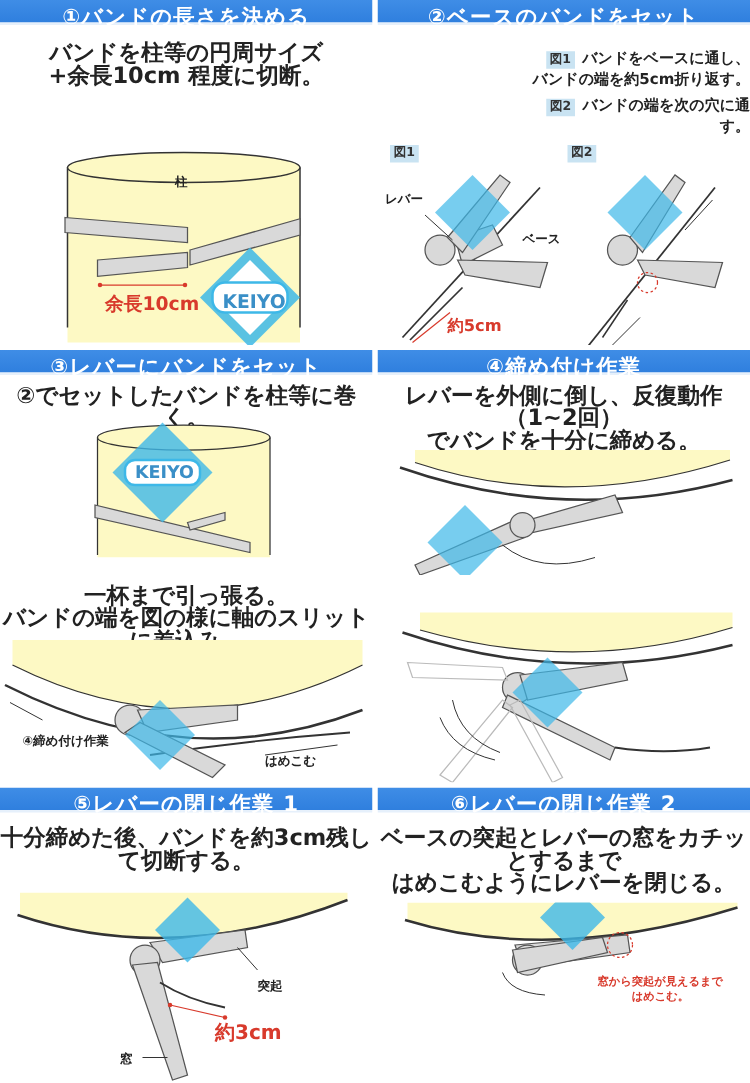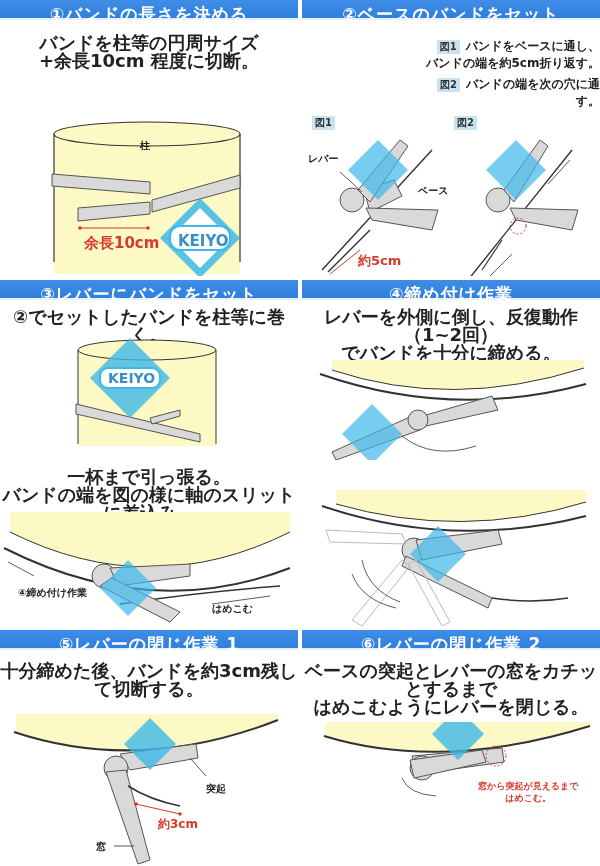--- a/index.html
+++ b/index.html
@@ -182,21 +182,21 @@
     <polygon points="106,58 126,56 150,146 138,150" fill="#d9d9d9" stroke="#555"></polygon>
     <polygon points="150,4 176,30 150,56 124,30" fill="#3db8e8" opacity="0.8"></polygon>
     <path d="M128,72 Q150,86 180,92" fill="none" stroke="#333" stroke-width="1.5"></path>
     <line x1="136" y1="90" x2="180" y2="100" stroke="#d83a2c" stroke-width="1"></line>
     <circle cx="136" cy="90" r="1.8" fill="#d83a2c"></circle>
       <circle cx="180" cy="100" r="1.8" fill="#d83a2c"></circle>
     <line x1="190" y1="44" x2="206" y2="62" stroke="#333" stroke-width="0.8"></line>
     <line x1="114" y1="132" x2="134" y2="132" stroke="#333" stroke-width="0.8"></line>
   </svg>
   <div class="lbl" style="left:206px; top:782px; top:152px;">突起</div>
-  <div class="lbl red" style="left:158px; top:186px; font-size:12px;">約3cm</div>
+  <div class="lbl red" style="left:172px; top:186px; font-size:16px;">約3cm</div>
   <div class="lbl" style="left:96px; top:210px;">窓</div>
 </div>
 
 <div class="panel right" style="top:630px; height:236px;">
   <div class="hdr">⑥レバーの閉じ作業 2</div>
   <div class="desc" style="margin-top:12px;">
     <div>ベースの突起とレバーの窓をカチッとするまで</div>
     <div>はめこむようにレバーを閉じる。</div>
   </div>
   <svg class="abs" style="left:0; top:92px;" width="298" height="144">

